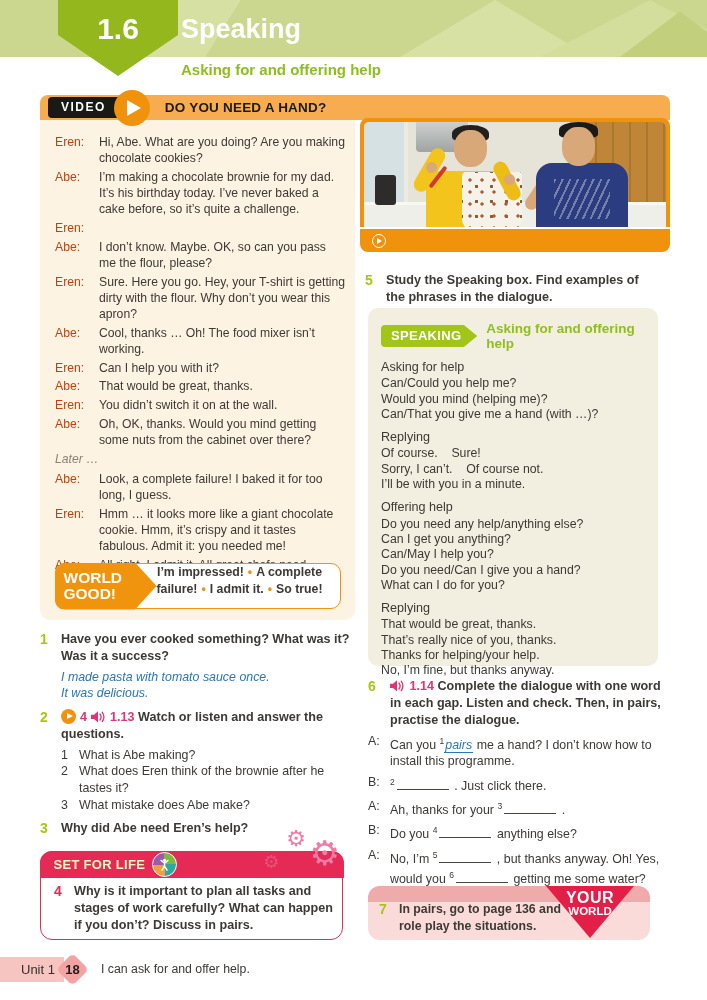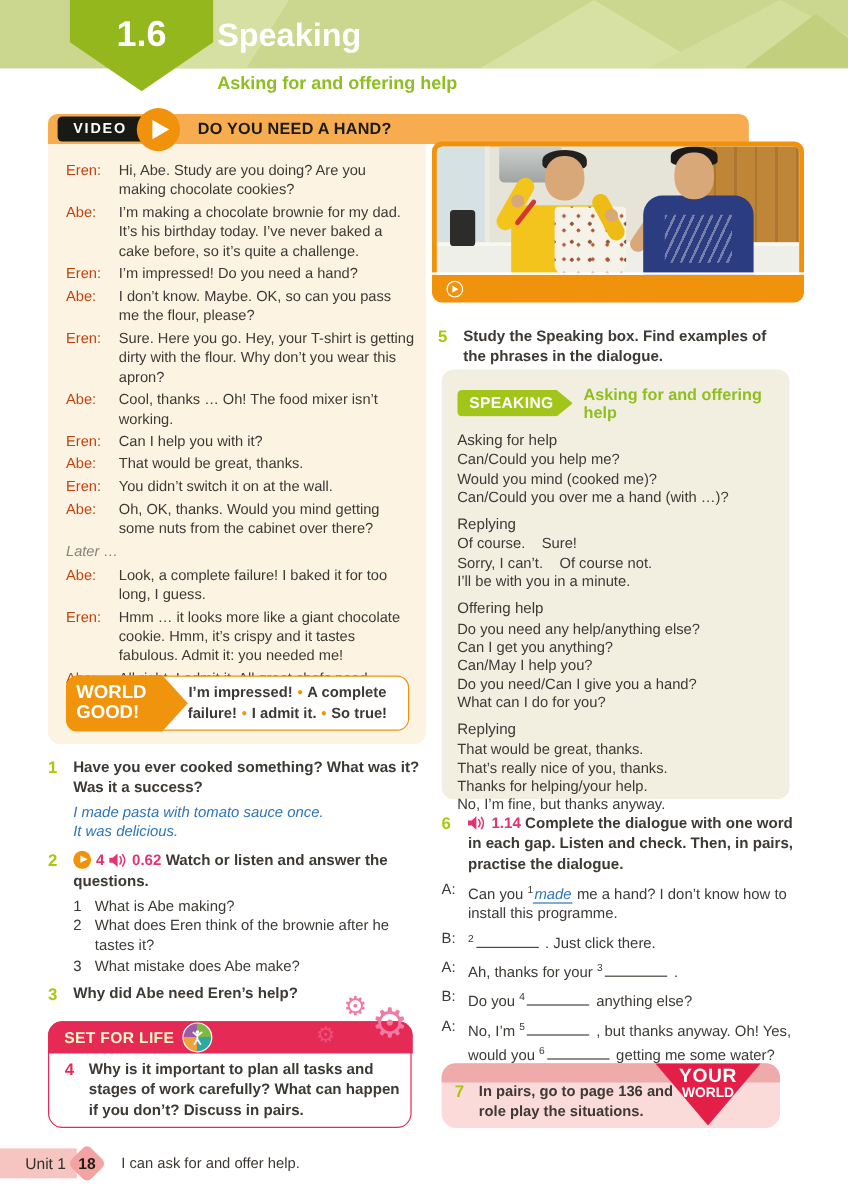--- a/index.html
+++ b/index.html
@@ -15,21 +15,21 @@
   .chev3{left:620px;width:120px;background:#c2cf7c;clip-path:polygon(0 100%,50% 20%,100% 100%);}
   .slash{left:128px;width:95px;background:#d6e0a2;transform:skewX(-32deg);}
   .lesson-tab{position:absolute;left:58px;top:0;width:120px;height:76px;background:#93b71d;
       clip-path:polygon(0 0,100% 0,100% 46%,50% 100%,0 46%);}
   .lesson-tab span{position:absolute;left:0;right:0;top:12px;text-align:center;color:#fff;
       font-size:30px;font-weight:bold;}
   .page-title{position:absolute;left:181px;top:14px;margin:0;color:#fff;font-size:27px;font-weight:bold;}
   .page-subtitle{position:absolute;left:181px;top:61px;color:#8fbe20;font-size:15px;font-weight:bold;}
 
   
-  .video-banner{position:absolute;left:40px;top:95px;width:584px;height:25px;background:#f7ad4f;
+  .video-banner{position:absolute;left:40px;top:95px;width:630px;height:25px;background:#f7ad4f;
       border-radius:8px 8px 0 0;display:flex;align-items:center;}
   .video-label{background:#1a1a14;color:#fff;font-weight:bold;font-size:12px;letter-spacing:1.5px;
       border-radius:4px;padding:3px 16px 4px 13px;margin-left:8px;z-index:1;}
   .play-btn{width:36px;height:36px;border-radius:50%;background:#f0920b;margin-left:-8px;z-index:2;
       position:relative;flex-shrink:0;}
   .play-btn .tri{position:absolute;left:13px;top:10px;width:0;height:0;
       border-left:14px solid #fff;border-top:8px solid transparent;border-bottom:8px solid transparent;}
   .video-title{font-weight:bold;font-size:13.5px;color:#1c1a14;margin-left:15px;letter-spacing:.2px;}
 
   
@@ -40,21 +40,21 @@
   .d-spk{width:44px;flex-shrink:0;color:#c2410c;}
   .d-txt{flex:1;}
   .stage-line{color:#8b8179;font-style:italic;font-size:12.2px;line-height:16px;margin:3px 0 4px 0;}
 
   .sounds-good{position:absolute;left:15px;top:443px;width:284px;height:44px;background:#fff;
       border:1.5px solid #f0930d;border-radius:10px;}
   .sg-label{position:absolute;left:-1.5px;top:-1.5px;height:47px;width:102px;background:#f0930d;
       clip-path:polygon(0 0,79% 0,100% 50%,79% 100%,0 100%);border-radius:10px 0 0 10px;
       color:#fff;font-weight:bold;font-size:15.5px;line-height:16.5px;box-sizing:border-box;padding:7px 0 0 9px;}
   .sg-label span{display:block;}
-  .sg-phrases{position:absolute;left:88px;right:5px;top:0;height:100%;display:flex;align-items:center;}
+  .sg-phrases{position:absolute;left:88px;right:5px;top:0;height:100%;display:flex;}
   .sg-inner{width:100%;text-align:center;font-weight:bold;font-size:12.3px;line-height:17px;}
   .sg-b{color:#f0930d;margin:0 4px;}
 
   
   .ex{position:absolute;display:flex;}
   .ex .n{width:21px;flex-shrink:0;font-weight:bold;font-size:14px;color:#a9c70f;}
   .ex .b{flex:1;font-weight:bold;font-size:12.6px;line-height:16.8px;}
   .example{margin-top:4px;color:#2e74b8;font-style:italic;font-weight:normal;font-size:12.4px;line-height:16.5px;}
   .qs{margin-top:4px;font-weight:normal;font-size:12.4px;line-height:16.8px;}
   .q-row{display:flex;}
@@ -179,29 +179,28 @@
     <span class="play-btn">
         <span class="tri"></span>
       </span>
     <span class="video-title">DO YOU NEED A HAND?</span>
   </div>
 
   <section class="dialogue-panel">
     <div id="dialogue-list">
         <div class="d-row">
           <span class="d-spk">Eren:</span>
-          <span class="d-txt">Hi, Abe. Study are you doing? Are you making chocolate cookies?</span>
+          <span class="d-txt">Hi, Abe. What are you doing? Are you making chocolate cookies?</span>
         </div>
         <div class="d-row">
           <span class="d-spk">Abe:</span>
           <span class="d-txt">I’m making a chocolate brownie for my dad. It’s his birthday today. I’ve never baked a cake before, so it’s quite a challenge.</span>
         </div>
         <div class="d-row">
           <span class="d-spk">Eren:</span>
-          <span class="d-txt">I’m impressed! Do you need a hand?</span>
         </div>
         <div class="d-row">
           <span class="d-spk">Abe:</span>
           <span class="d-txt">I don’t know. Maybe. OK, so can you pass me the flour, please?</span>
         </div>
         <div class="d-row">
           <span class="d-spk">Eren:</span>
           <span class="d-txt">Sure. Here you go. Hey, your T-shirt is getting dirty with the flour. Why don’t you wear this apron?</span>
         </div>
         <div class="d-row">
@@ -295,21 +294,21 @@
   </div>
 
   <div class="ex" style="left:40px;top:709px;width:315px;">
     <span class="n">2</span>
     <div class="b">
       <span><span class="play-sm"></span><span class="pink">4</span>
       <svg class="spk-icon" width="14" height="12" viewBox="0 0 14 12">
             <path d="M0 3.8 h3 L7 .3 v11.2 L3 8 H0 z" fill="#e43372"></path>
             <path d="M9 3 q2.2 3 0 6 M11.2 1.2 q3.4 4.8 0 9.4" stroke="#e43372" fill="none" stroke-width="1.3" stroke-linecap="round"></path>
           </svg>
-      <span class="pink">0.62</span>
+      <span class="pink">1.13</span>
       <span>Watch or listen and answer the questions.</span></span>
       <div class="qs" id="ex2-questions">
           <div class="q-row">
             <span class="q-n">1</span>
             <span class="q-t">What is Abe making?</span>
           </div>
           <div class="q-row">
             <span class="q-n">2</span>
             <span class="q-t">What does Eren think of the brownie after he tastes it?</span>
           </div>
@@ -352,22 +351,22 @@
 
   <section class="speak-box">
     <div class="sb-head">
       <span class="sb-label">SPEAKING</span>
       <span class="sb-title">Asking for and offering help</span>
     </div>
     <div class="sb-content" id="sb-content">
         <div class="sb-sec">
           <div class="sb-h">Asking for help</div>
           <div class="sb-l">Can/Could you help me?</div>
-          <div class="sb-l">Would you mind (cooked me)?</div>
-          <div class="sb-l">Can/Could you over me a hand (with …)?</div>
+          <div class="sb-l">Would you mind (helping me)?</div>
+          <div class="sb-l">Can/That you give me a hand (with …)?</div>
         </div>
         <div class="sb-sec">
           <div class="sb-h">Replying</div>
           <div class="sb-l">Of course.&nbsp;&nbsp;&nbsp;&nbsp;Sure!</div>
           <div class="sb-l">Sorry, I can’t.&nbsp;&nbsp;&nbsp;&nbsp;Of course not.</div>
           <div class="sb-l">I’ll be with you in a minute.</div>
         </div>
         <div class="sb-sec">
           <div class="sb-h">Offering help</div>
           <div class="sb-l">Do you need any help/anything else?</div>
@@ -394,21 +393,21 @@
           <path d="M9 3 q2.2 3 0 6 M11.2 1.2 q3.4 4.8 0 9.4" stroke="#e43372" fill="none" stroke-width="1.3" stroke-linecap="round"></path>
         </svg>
       <span class="pink">1.14</span>
       <span>Complete the dialogue with one word in each gap. Listen and check. Then, in pairs, practise the dialogue.</span>
     </div>
   </div>
 
   <div class="gap-dialogue" id="gap-dialogue">
       <div class="gd-row">
         <span class="gd-spk">A:</span>
-        <span class="gd-t">Can you <sup>1</sup><span class="ans">made</span> me a hand? I don’t know how to install this programme.</span>
+        <span class="gd-t">Can you <sup>1</sup><span class="ans">pairs</span> me a hand? I don’t know how to install this programme.</span>
       </div>
       <div class="gd-row">
         <span class="gd-spk">B:</span>
         <span class="gd-t"><sup>2</sup><span class="gap"></span> . Just click there.</span>
       </div>
       <div class="gd-row">
         <span class="gd-spk">A:</span>
         <span class="gd-t">Ah, thanks for your <sup>3</sup><span class="gap"></span> .</span>
       </div>
       <div class="gd-row">

